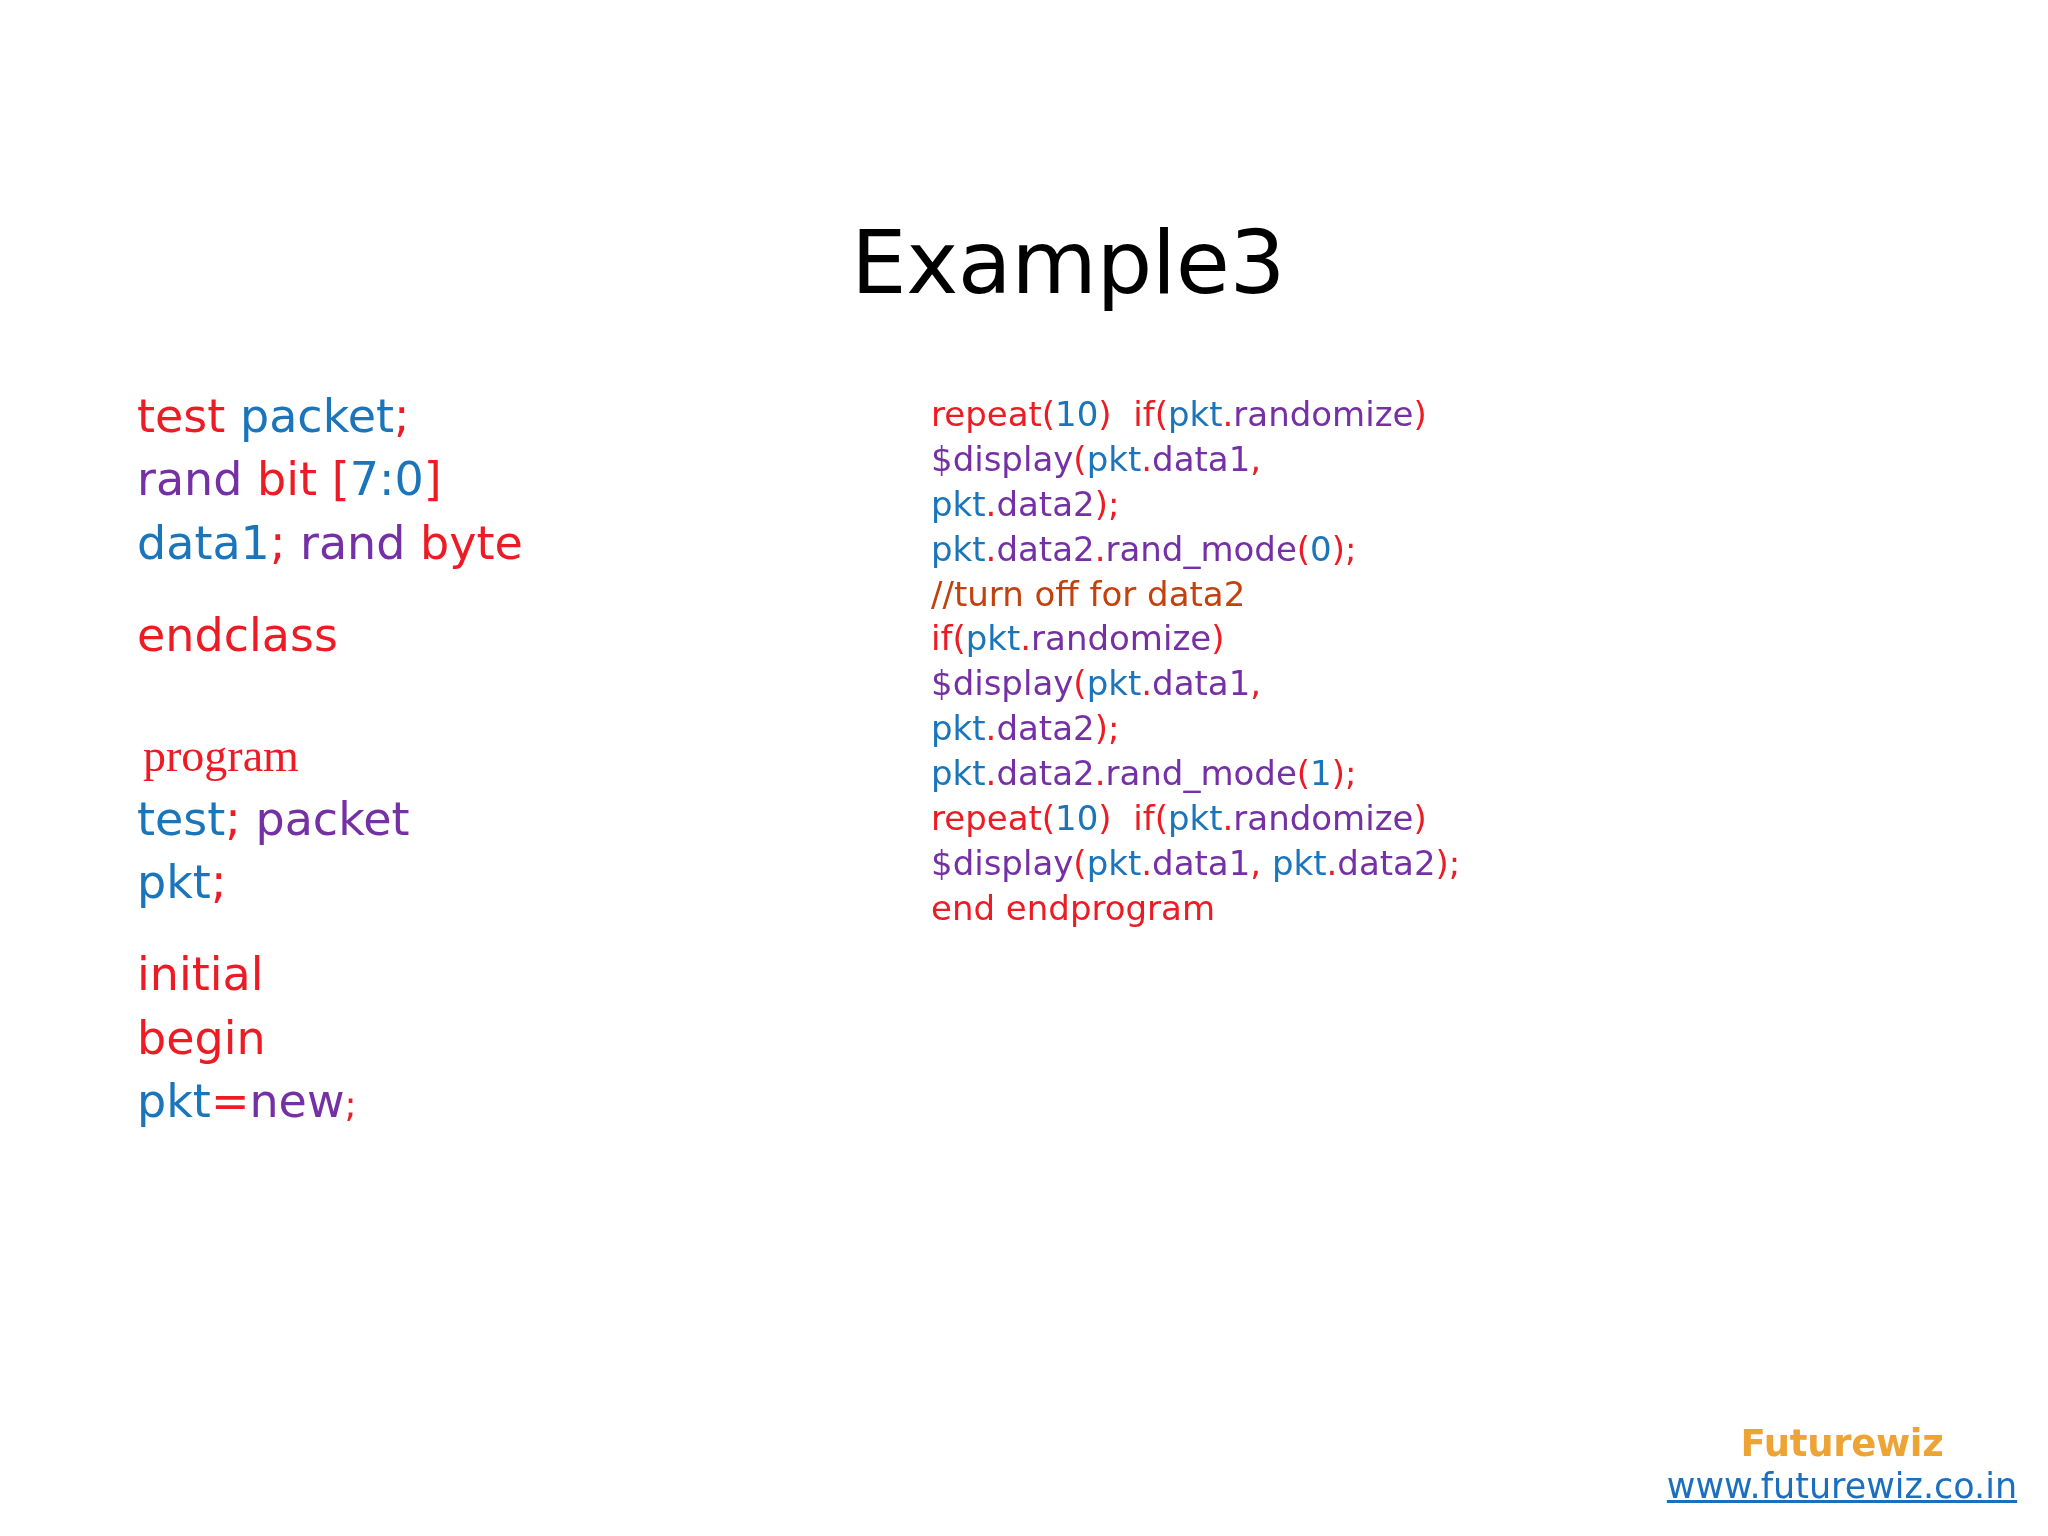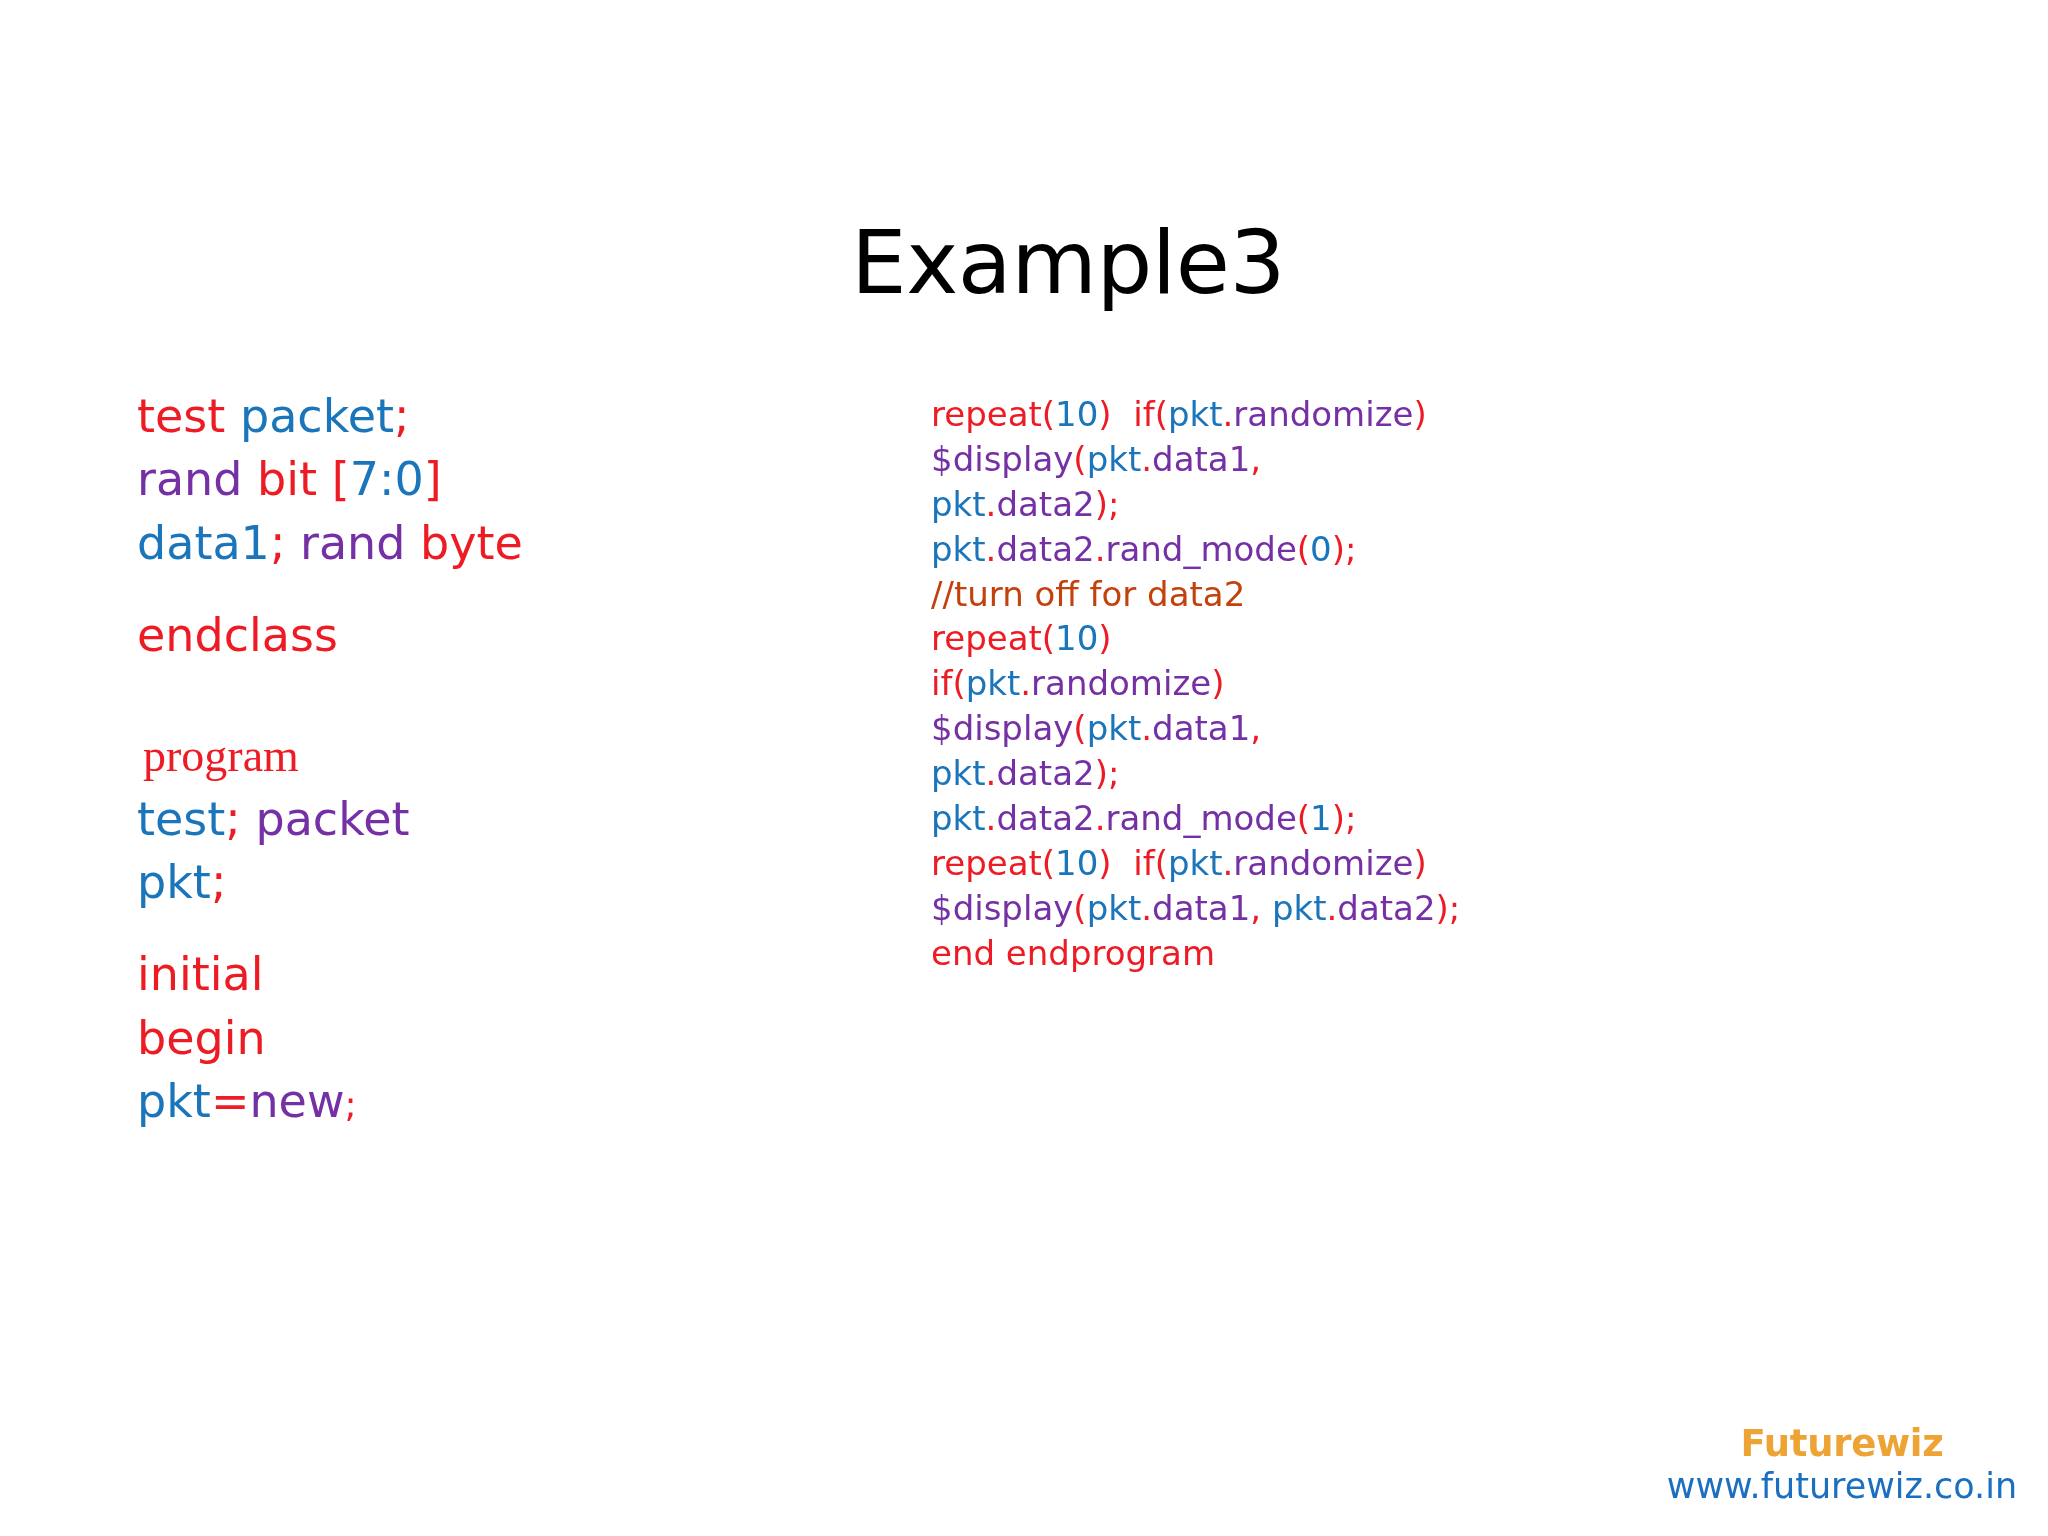--- a/index.html
+++ b/index.html
@@ -96,20 +96,21 @@
     color: #EDA434;
     letter-spacing: -0.3px;
   }
   #brand-url {
     display: block;
     margin-top: 4px;
     font-family: "DejaVu Sans", sans-serif;
     font-size: 35px;
     font-weight: 400;
     color: #1B6FC0;
+    text-decoration: underline;
     word-break: break-all;
     line-height: 1.06;
     cursor: pointer;
   }
 </style>
 </head>
 <body>
 
 <div id="slide">
 
@@ -131,21 +132,20 @@
       <div class="code-line"><span class="tk-red">begin</span></div>
       <div class="code-line"><span class="tk-blue">pkt</span><span class="tk-red">=</span><span class="tk-purple">new</span><span class="tk-red tk-small">;</span></div>
     </div>
 
   <div id="right-col" class="code-col">
       <div class="code-line"><span class="tk-red">repeat</span><span class="tk-red">(</span><span class="tk-blue">10</span><span class="tk-red">)</span><span class="tk-red">  </span><span class="tk-red">if</span><span class="tk-red">(</span><span class="tk-blue">pkt</span><span class="tk-red">.</span><span class="tk-purple">randomize</span><span class="tk-red">)</span></div>
       <div class="code-line"><span class="tk-purple">$display</span><span class="tk-red">(</span><span class="tk-blue">pkt</span><span class="tk-red">.</span><span class="tk-purple">data1</span><span class="tk-red">,</span></div>
       <div class="code-line"><span class="tk-blue">pkt</span><span class="tk-red">.</span><span class="tk-purple">data2</span><span class="tk-red">)</span><span class="tk-red">;</span></div>
       <div class="code-line"><span class="tk-blue">pkt</span><span class="tk-red">.</span><span class="tk-purple">data2</span><span class="tk-red">.</span><span class="tk-purple">rand_mode</span><span class="tk-red">(</span><span class="tk-blue">0</span><span class="tk-red">)</span><span class="tk-red">;</span></div>
       <div class="code-line"><span class="tk-green">//turn off for data2</span></div>
-      <div class="code-line"><span class="tk-red">repeat</span><span class="tk-red">(</span><span class="tk-blue">10</span><span class="tk-red">)</span></div>
       <div class="code-line"><span class="tk-red">if</span><span class="tk-red">(</span><span class="tk-blue">pkt</span><span class="tk-red">.</span><span class="tk-purple">randomize</span><span class="tk-red">)</span></div>
       <div class="code-line"><span class="tk-purple">$display</span><span class="tk-red">(</span><span class="tk-blue">pkt</span><span class="tk-red">.</span><span class="tk-purple">data1</span><span class="tk-red">,</span></div>
       <div class="code-line"><span class="tk-blue">pkt</span><span class="tk-red">.</span><span class="tk-purple">data2</span><span class="tk-red">)</span><span class="tk-red">;</span></div>
       <div class="code-line"><span class="tk-blue">pkt</span><span class="tk-red">.</span><span class="tk-purple">data2</span><span class="tk-red">.</span><span class="tk-purple">rand_mode</span><span class="tk-red">(</span><span class="tk-blue">1</span><span class="tk-red">)</span><span class="tk-red">;</span></div>
       <div class="code-line"><span class="tk-red">repeat</span><span class="tk-red">(</span><span class="tk-blue">10</span><span class="tk-red">)</span><span class="tk-red">  </span><span class="tk-red">if</span><span class="tk-red">(</span><span class="tk-blue">pkt</span><span class="tk-red">.</span><span class="tk-purple">randomize</span><span class="tk-red">)</span></div>
       <div class="code-line"><span class="tk-purple">$display</span><span class="tk-red">(</span><span class="tk-blue">pkt</span><span class="tk-red">.</span><span class="tk-purple">data1</span><span class="tk-red">, </span><span class="tk-blue">pkt</span><span class="tk-red">.</span><span class="tk-purple">data2</span><span class="tk-red">)</span><span class="tk-red">;</span></div>
       <div class="code-line"><span class="tk-red">end endprogram</span></div>
     </div>
 
   <div id="brand">

